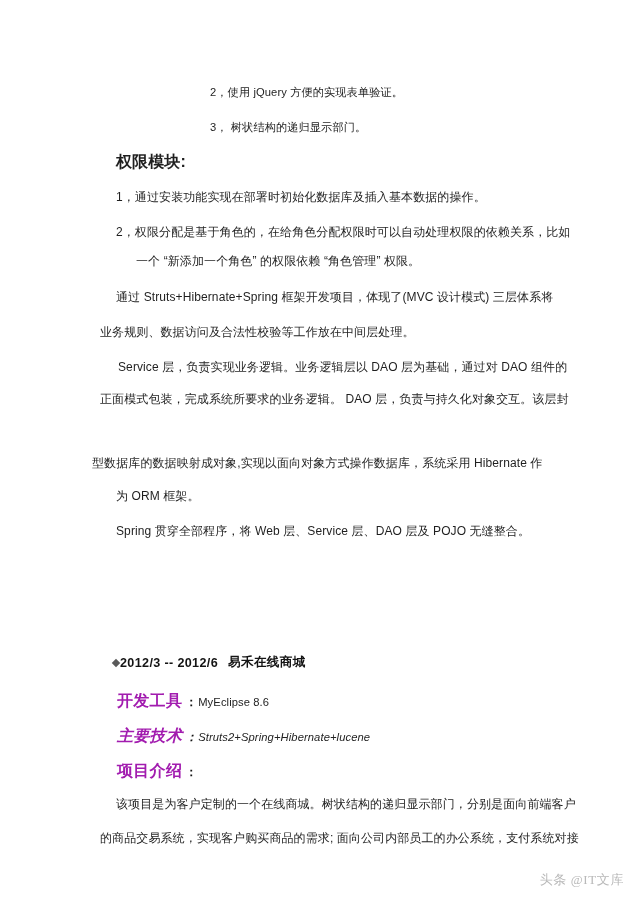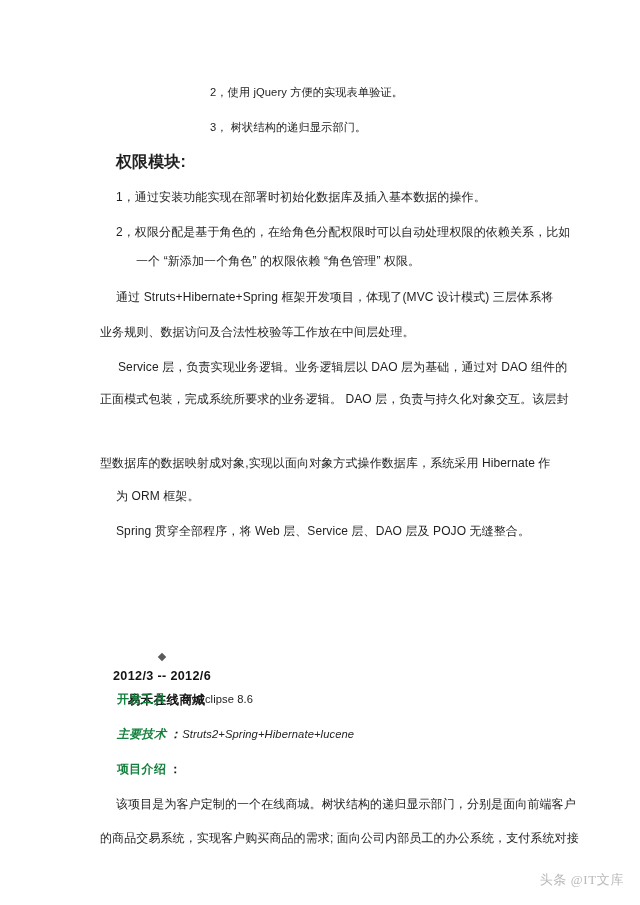--- a/index.html
+++ b/index.html
@@ -38,23 +38,22 @@
   .line.bold     { font-weight: bold; }
 
   
   .line.item     { font-size: 11.2px; text-align: center; }
 
   
   .heading-row {
     position: absolute;
     display: flex;
     align-items: center;
-    gap: 9px;
+    gap: 1px;
     white-space: nowrap;
-    flex-direction: column;
   }
   .heading-row .diamond {
     width: 6px;
     height: 6px;
     background: #2b2b2b;
     transform: rotate(45deg);
     display: inline-block;
     flex: 0 0 auto;
     opacity: .78;
   }
@@ -66,23 +65,23 @@
   }
 
   
   .kv {
     position: absolute;
     white-space: nowrap;
     font-size: 11.6px;
   }
   .kv .k {
     font-weight: bold;
-    font-size: 12px;
+    font-size: 16px;
     letter-spacing: .3px;
-    color: #15803d;
+    color: #a21caf;
     text-align: right;
   }
   .kv .sep {
     font-weight: bold;
     font-size: 12px;
     padding: 0 1px 0 3px;
     color: #141414;
   }
   .kv .v {
     font-weight: normal;
@@ -123,21 +122,21 @@
 
   <div class="line body" style="left:100px; top:325px;">业务规则、数据访问及合法性校验等工作放在中间层处理。</div>
 
   <div class="line body" style="left:116px; top:290px;">通过 Struts+Hibernate+Spring 框架开发项目，体现了(MVC 设计模式) 三层体系将</div>
 
   <div class="line body" style="left:118px; top:360px;">Service 层，负责实现业务逻辑。业务逻辑层以 DAO 层为基础，通过对 DAO 组件的</div>
 
   <div class="line body" style="left:100px; top:392px;">正面模式包装，完成系统所要求的业务逻辑。  DAO 层，负责与持久化对象交互。该层封</div>
 
 
-  <div class="line body" style="left:100px; top:456px;">型数据库的数据映射成对象,实现以面向对象方式操作数据库，系统采用 Hibernate 作</div>
+  <div class="line body" style="left:92px; top:456px;">型数据库的数据映射成对象,实现以面向对象方式操作数据库，系统采用 Hibernate 作</div>
 
   <div class="line body" style="left:116px; top:489px;">为 ORM 框架。</div>
 
   <div class="line body" style="left:116px; top:524px;">Spring 贯穿全部程序，将 Web 层、Service 层、DAO 层及 POJO 无缝整合。</div>
 
   <div class="heading-row" style="left:113px; top:654px;">
     <span class="diamond"></span>
     <span class="htext">2012/3 -- 2012/6</span>
     <span class="htext" style="padding-left:9px;">易禾在线商城</span>
   </div>

